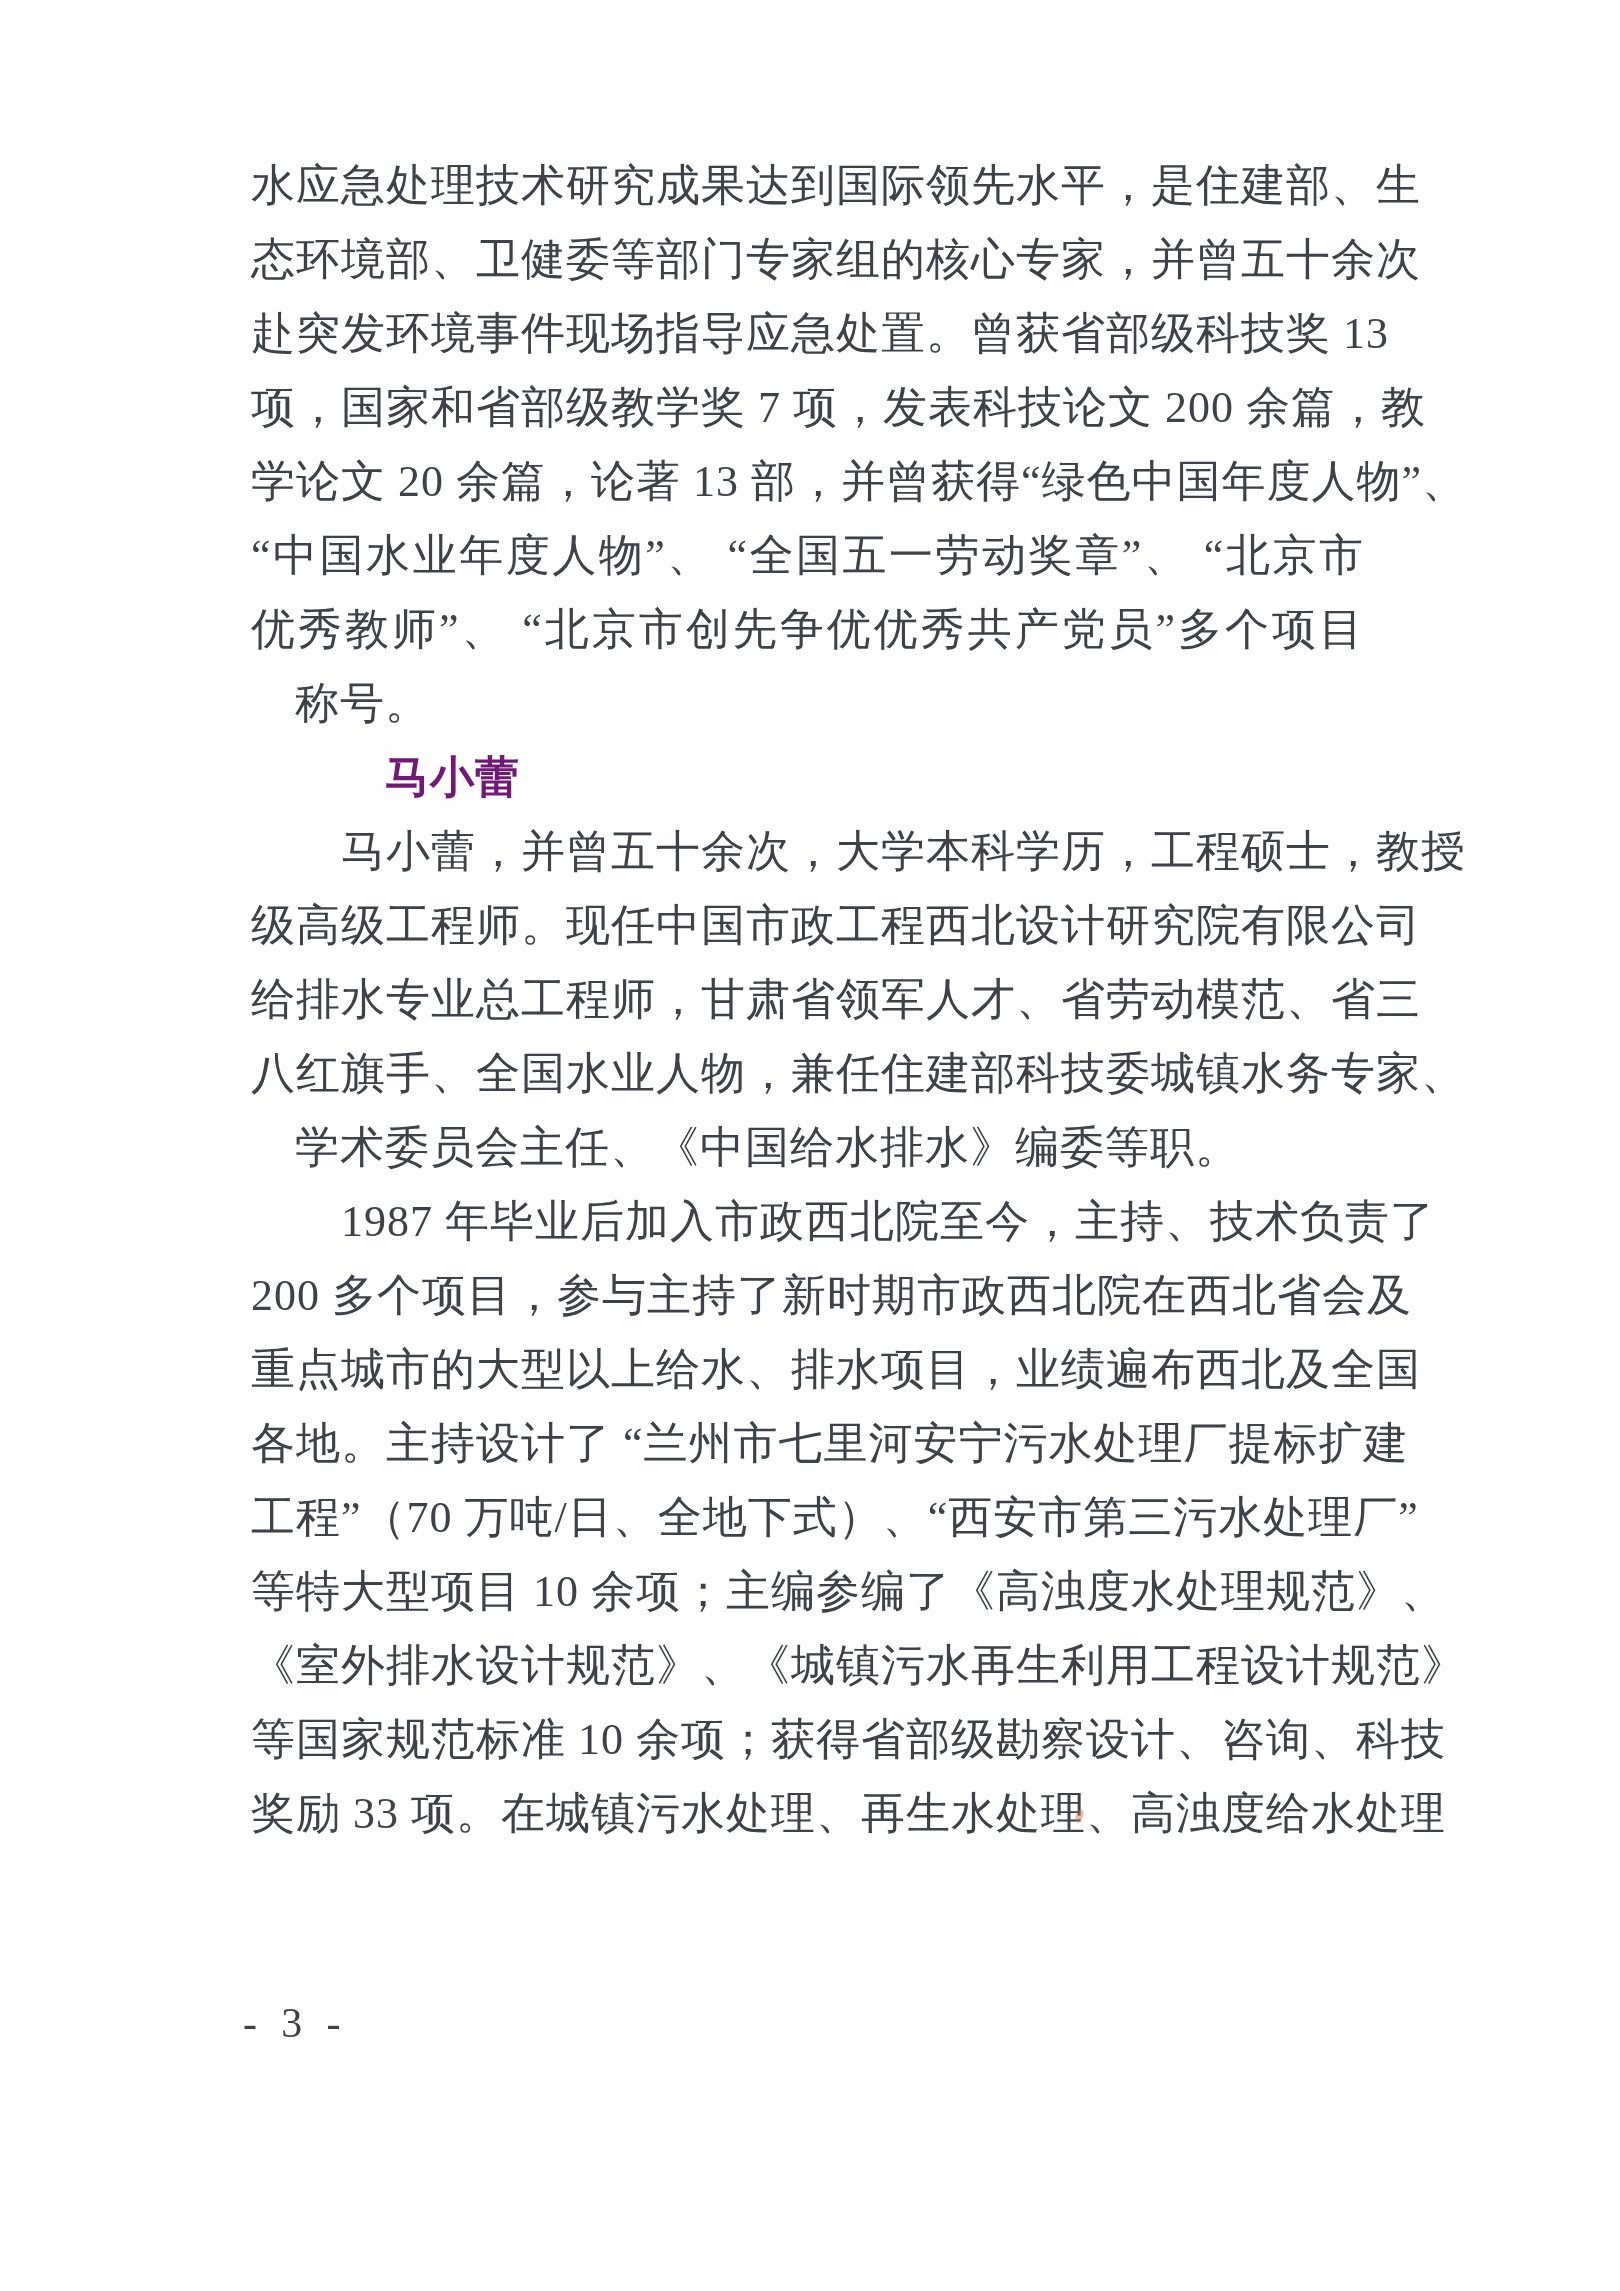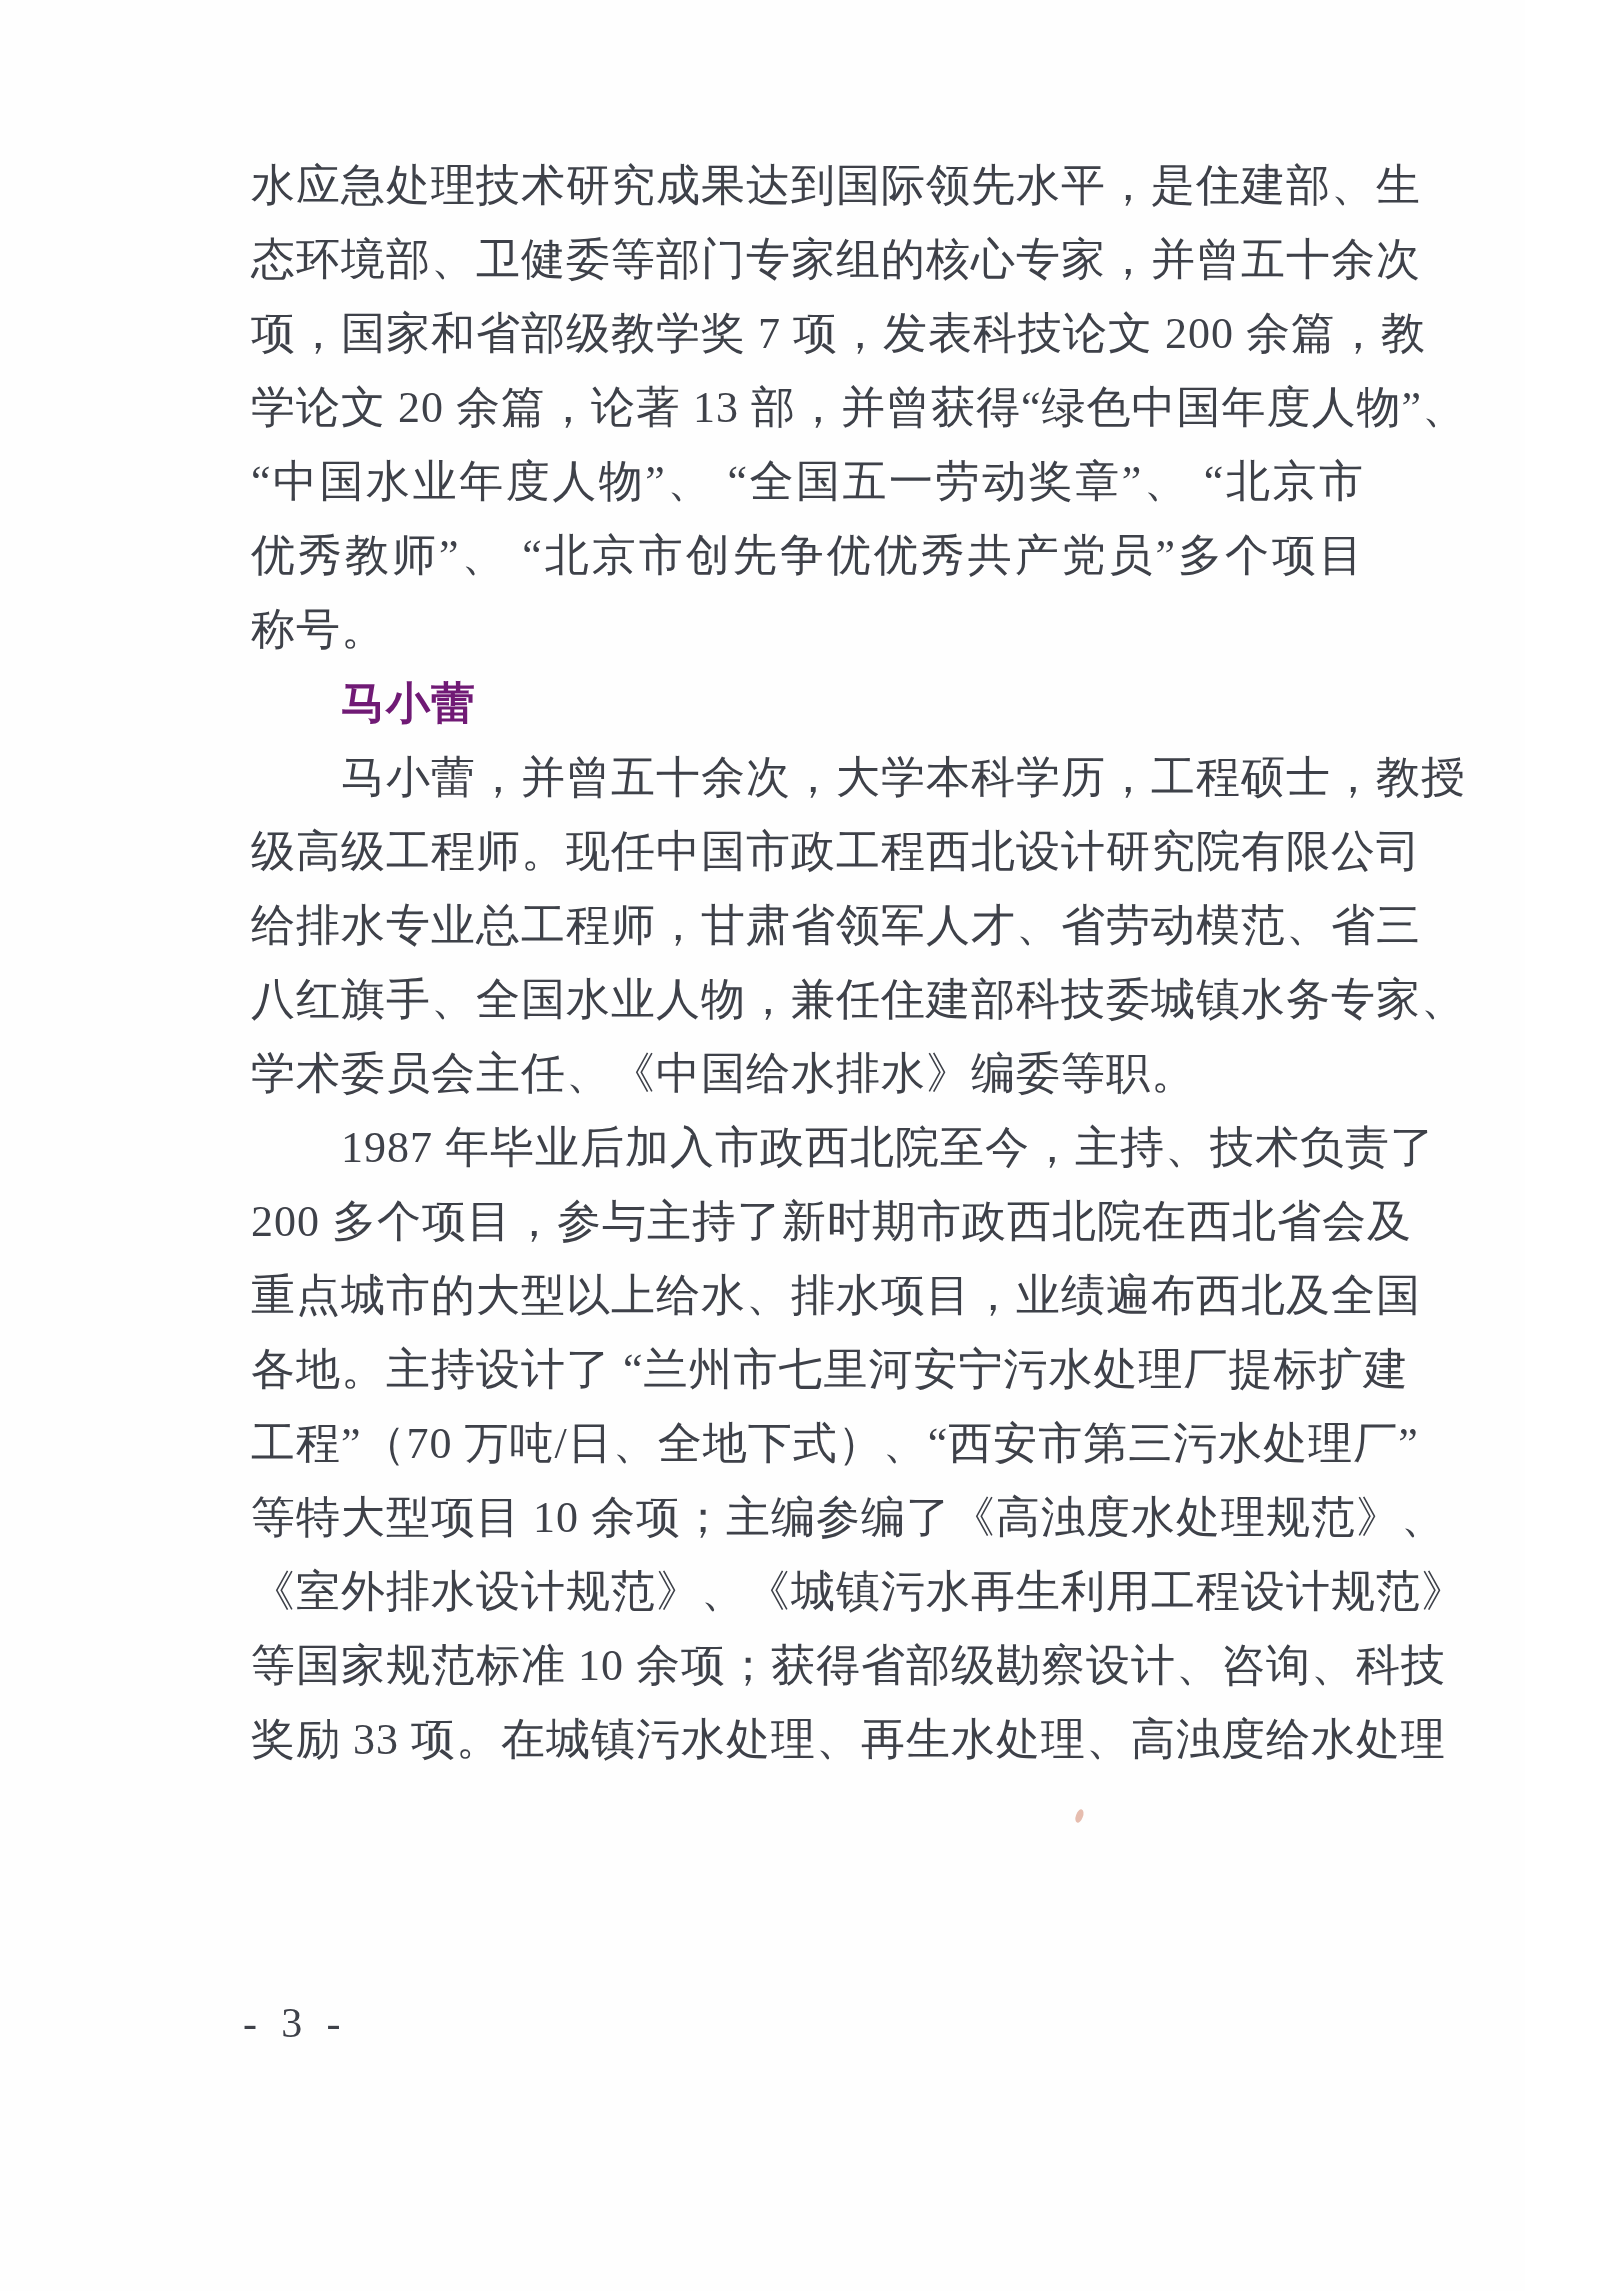--- a/index.html
+++ b/index.html
@@ -27,20 +27,21 @@
     font-size: 44px;
     color: #3e4149;
     white-space: nowrap;
     text-align: justify;
     text-align-last: justify;
     -moz-text-align-last: justify;
     letter-spacing: 1px;
   }
   .line.flush {
     text-align-last: left;
+    margin-left: 44px;
     -moz-text-align-last: left;
   }
   .line.indent {
     padding-left: 90px;
   }
   .line.heading {
     font-weight: bold;
     color: #701a75;
   }
   .page-number {
@@ -66,20 +67,21 @@
 </style>
 </head>
 <body>
 
 <div class="page">
 
   <div class="text-block">
 
     <div class="line">水应急处理技术研究成果达到国际领先水平，是住建部、生</div>
     <div class="line">态环境部、卫健委等部门专家组的核心专家，并曾五十余次</div>
+    <div class="line">赴突发环境事件现场指导应急处置。曾获省部级科技奖 13</div>
     <div class="line">项，国家和省部级教学奖 7 项，发表科技论文 200 余篇，教</div>
     <div class="line">学论文 20 余篇，论著 13 部，并曾获得“绿色中国年度人物”、</div>
     <div class="line">“中国水业年度人物”、 “全国五一劳动奖章”、 “北京市</div>
     <div class="line">优秀教师”、 “北京市创先争优优秀共产党员”多个项目</div>
     <div class="line flush">称号。</div>
 
     <div class="line heading indent flush">马小蕾</div>
 
     <div class="line indent">马小蕾，并曾五十余次，大学本科学历，工程硕士，教授</div>
     <div class="line">级高级工程师。现任中国市政工程西北设计研究院有限公司</div>

